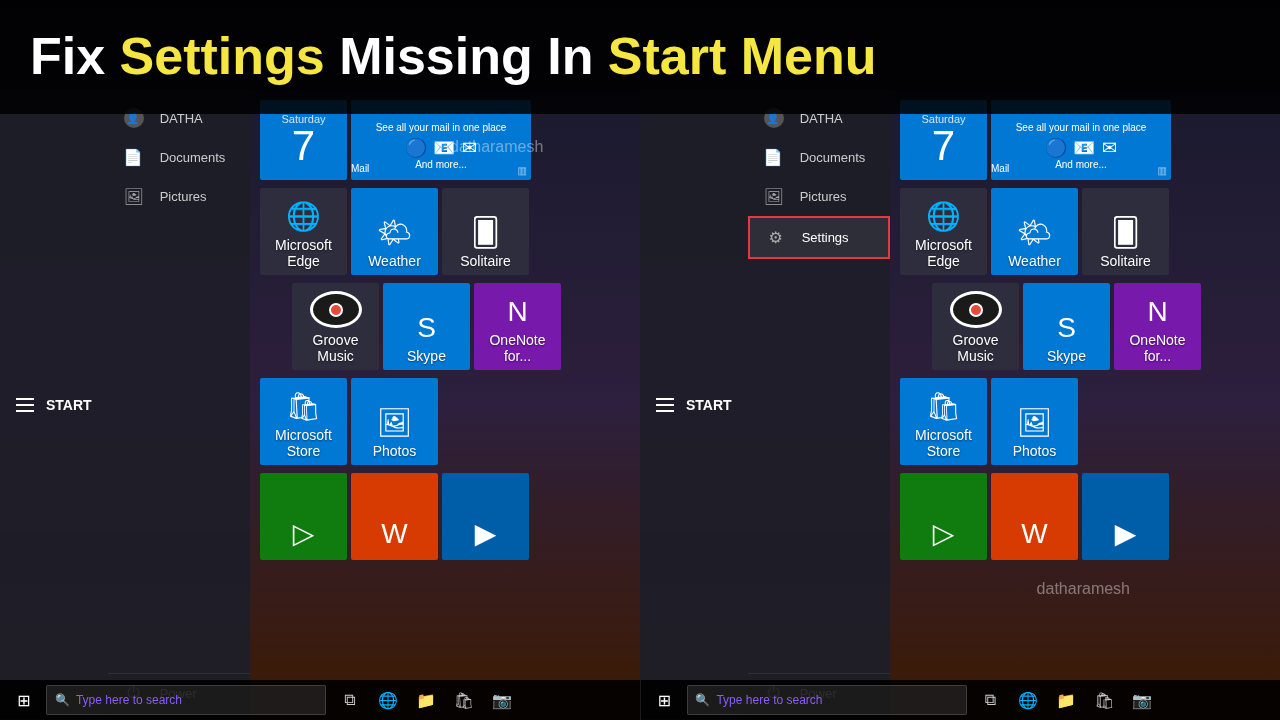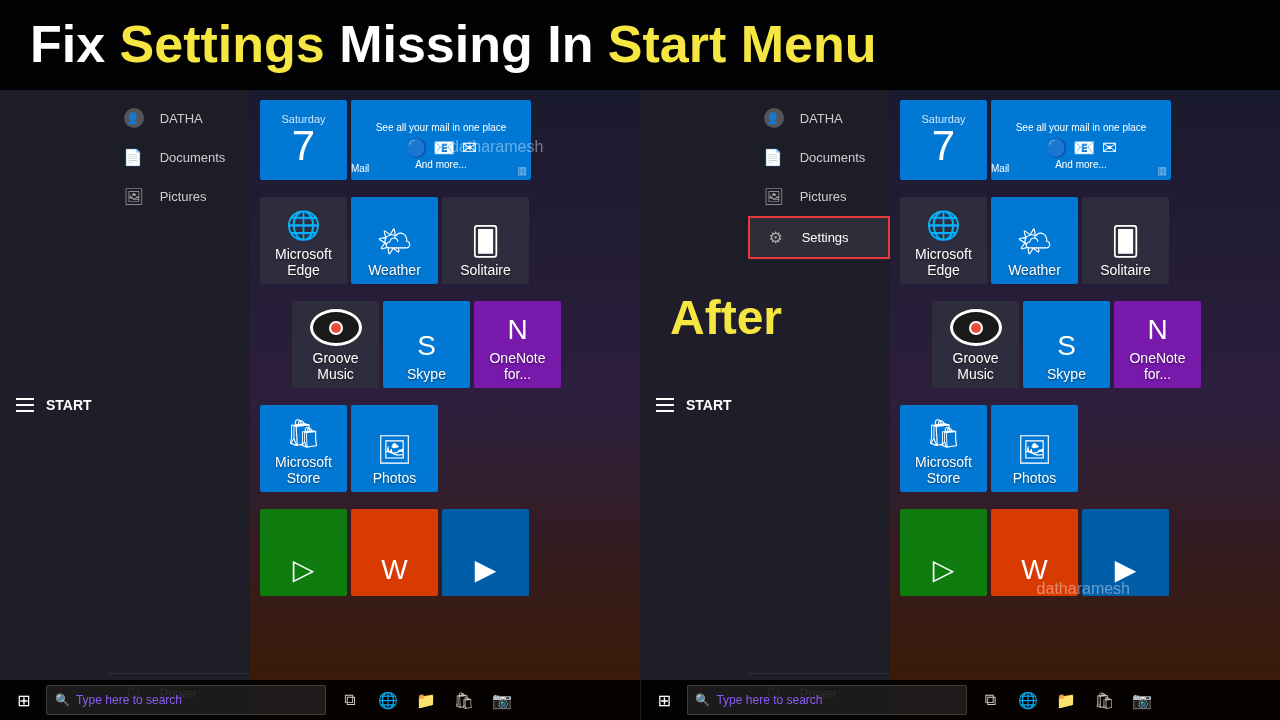--- a/index.html
+++ b/index.html
@@ -18,21 +18,21 @@
       inset: 0;
       background: linear-gradient(180deg, #0d0d1a 0%, #1a1a2e 30%, #2d1f3d 60%, #1a0d0d 100%);
     }
 
     
     .title-bar {
       position: absolute;
       top: 0;
       left: 0;
       right: 0;
-      height: 90px;
+      height: 114px;
       background: rgba(0,0,0,0.85);
       display: flex;
       align-items: center;
       padding: 10px 30px;
       z-index: 10;
     }
     .title-text {
       font-size: 52px;
       font-weight: 900;
       line-height: 1.1;
@@ -157,21 +157,21 @@
       font-size: 11px;
       color: #ccc;
     }
 
     
     .tiles-area {
       flex: 1;
       padding: 10px;
       display: flex;
       flex-direction: column;
-      gap: 17px;
+      gap: 8px;
       overflow: hidden;
     }
 
     .tiles-row {
       display: flex;
       gap: 4px;
     }
 
     .tile {
       display: flex;
@@ -512,21 +512,20 @@
         </div>
         <div class="tile tile-medium media-tile">
           <div class="tile-icon">▶</div>
         </div>
       </div>
     </div>
   </div>
 
   <div class="panel panel-right">
 
-    <div class="after-label" style="left:30px;">After</div>
 
     <div class="start-sidebar">
       <div class="start-header">
         <div class="hamburger-icon">
           <span></span>
             <span></span>
             <span></span>
         </div>
         <span>START</span>
       </div>

